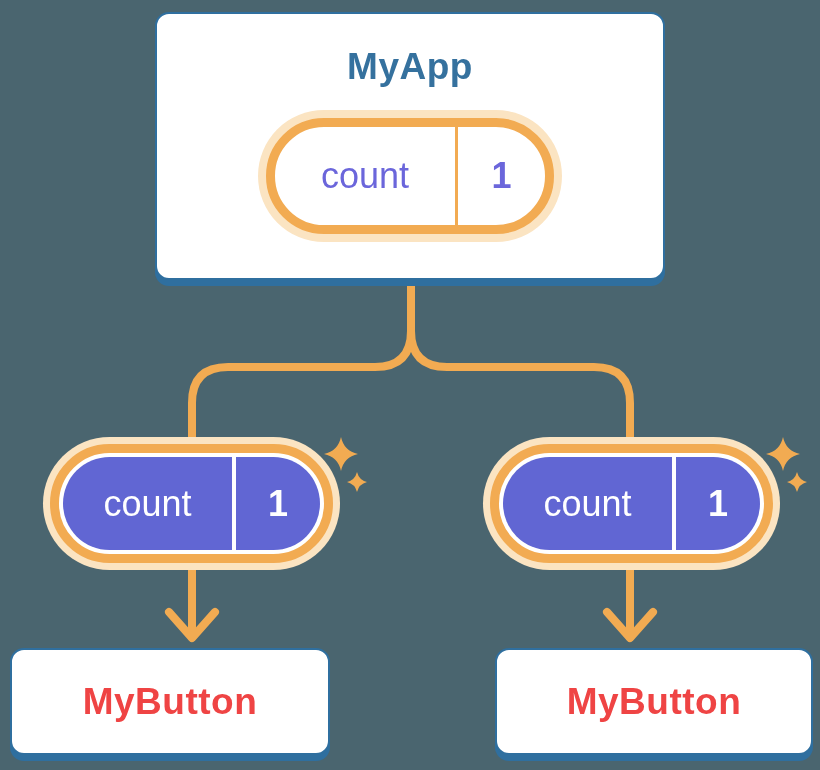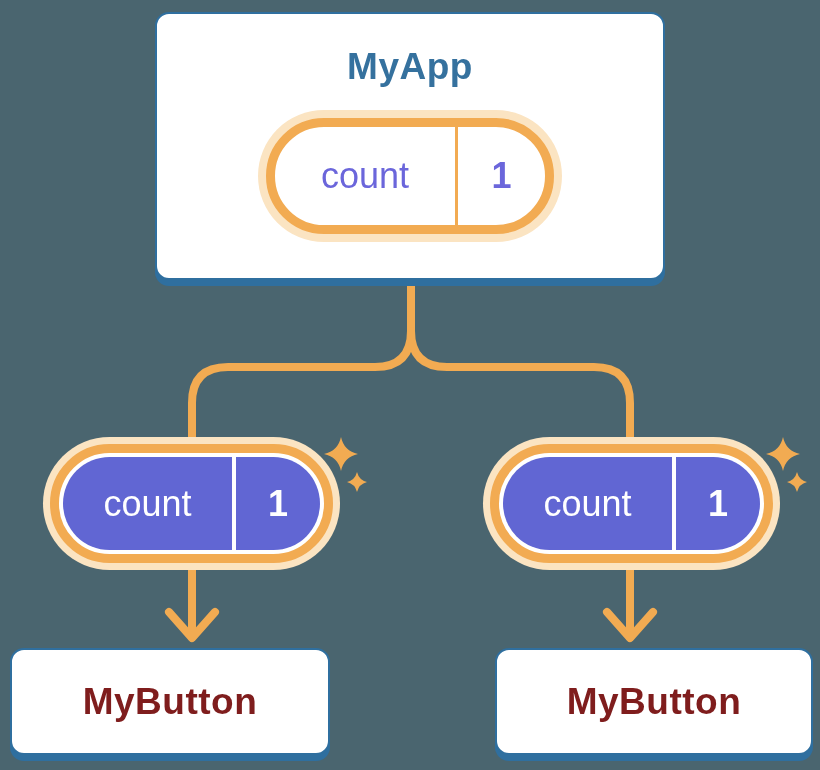--- a/index.html
+++ b/index.html
@@ -46,21 +46,21 @@
     top: 32px; left: 0; right: 0;
     text-align: center;
     font-size: 37px;
     font-weight: 600;
     color: #35719E;
     letter-spacing: 0.5px;
   }
   .child-title {
     font-size: 37px;
     font-weight: 600;
-    color: #7f1d1d;
+    color: #ef4444;
     letter-spacing: 0.5px;
   }
   
   .pill-outer {
     position: absolute;
     z-index: 2;
     background: #FBE4C2;
     border-radius: 70px;
     padding: 8px;
     box-sizing: border-box;

